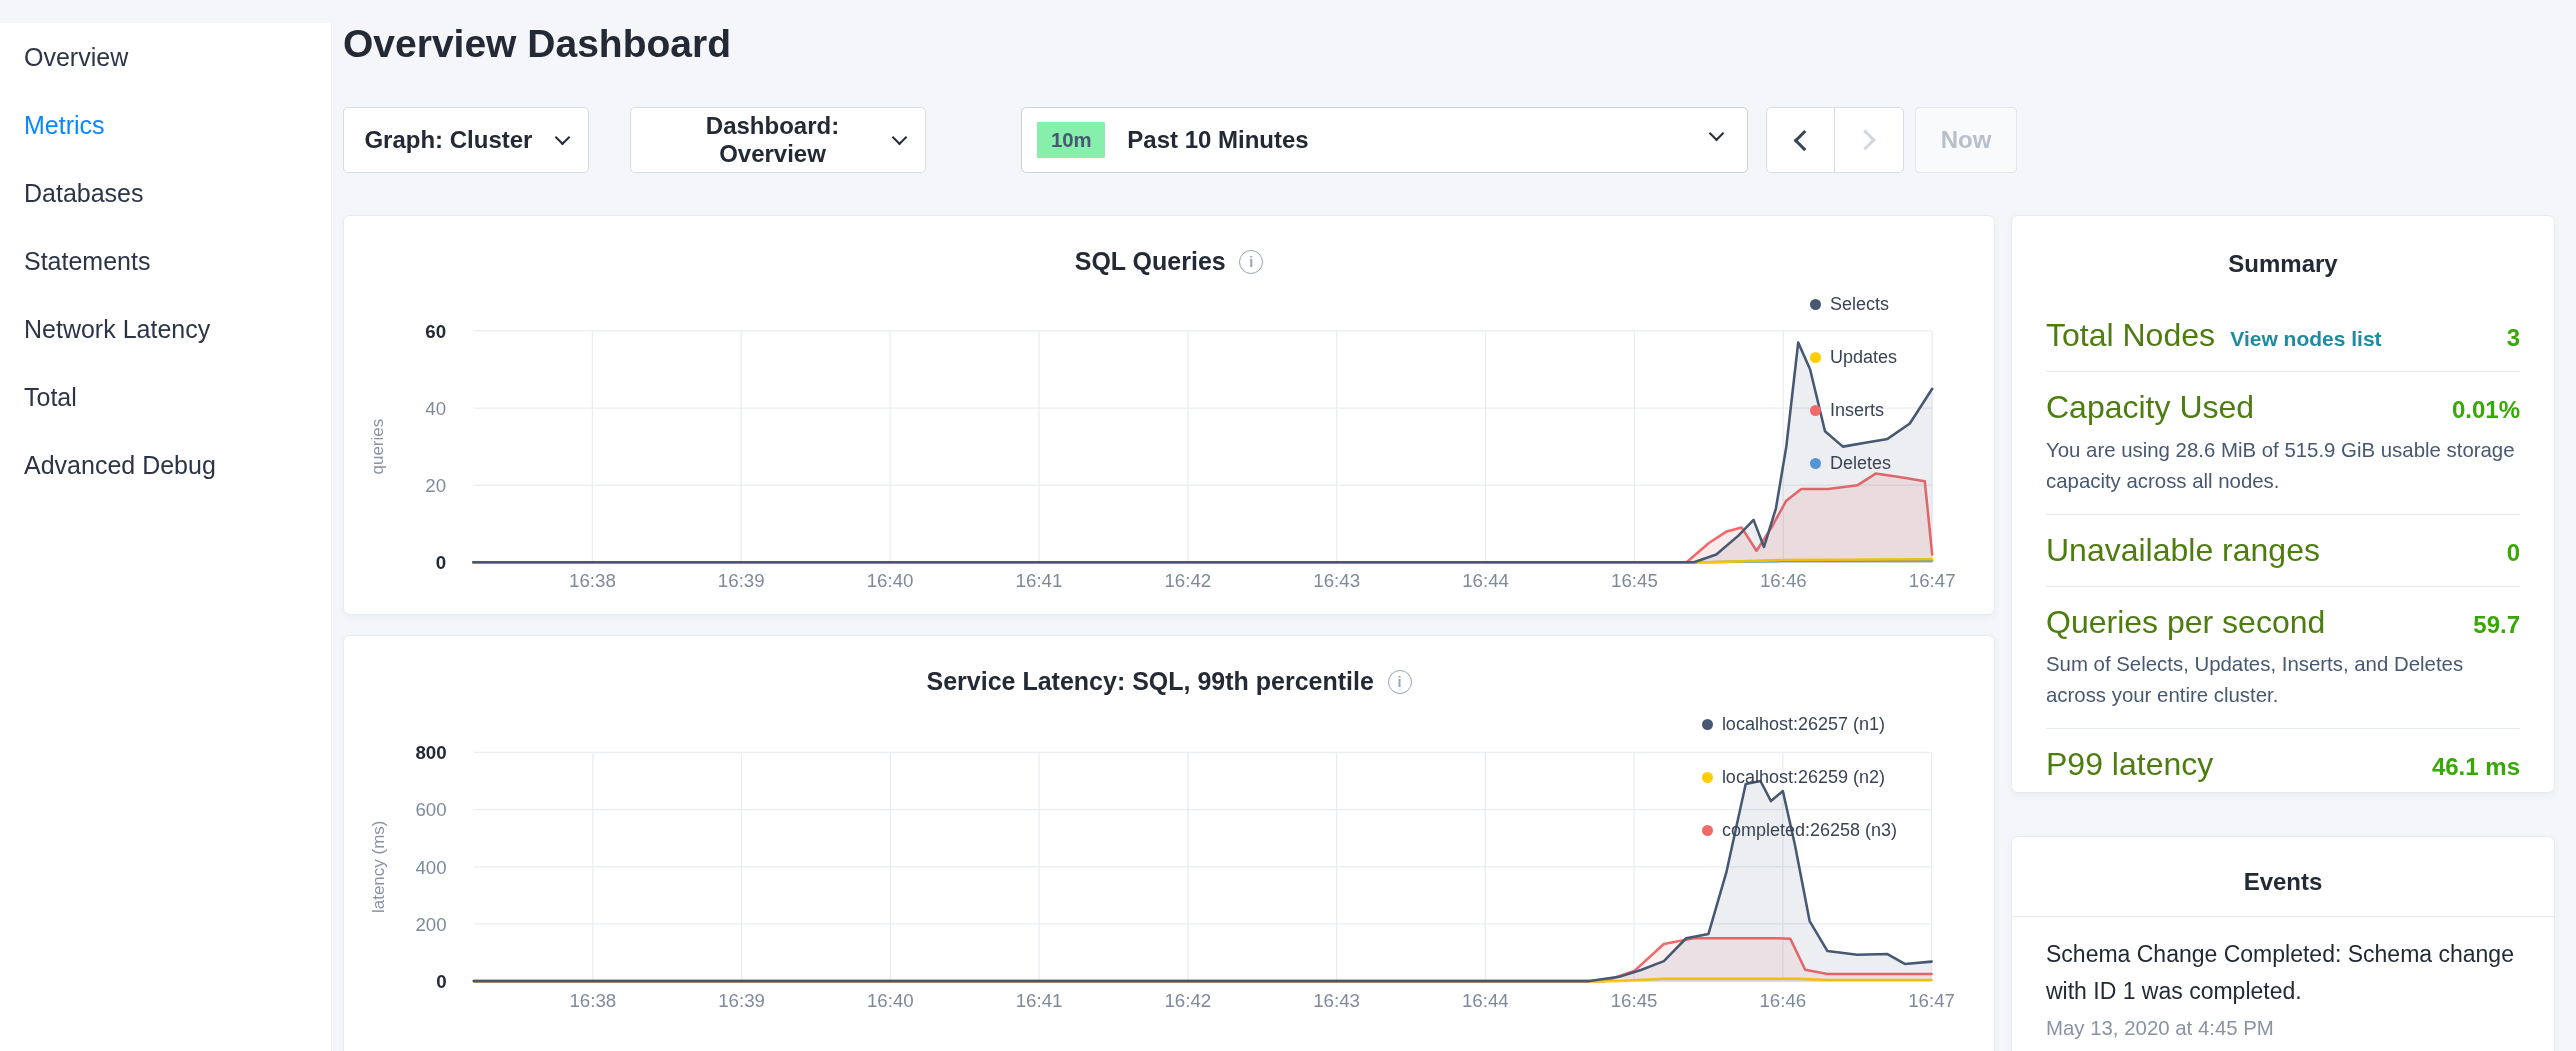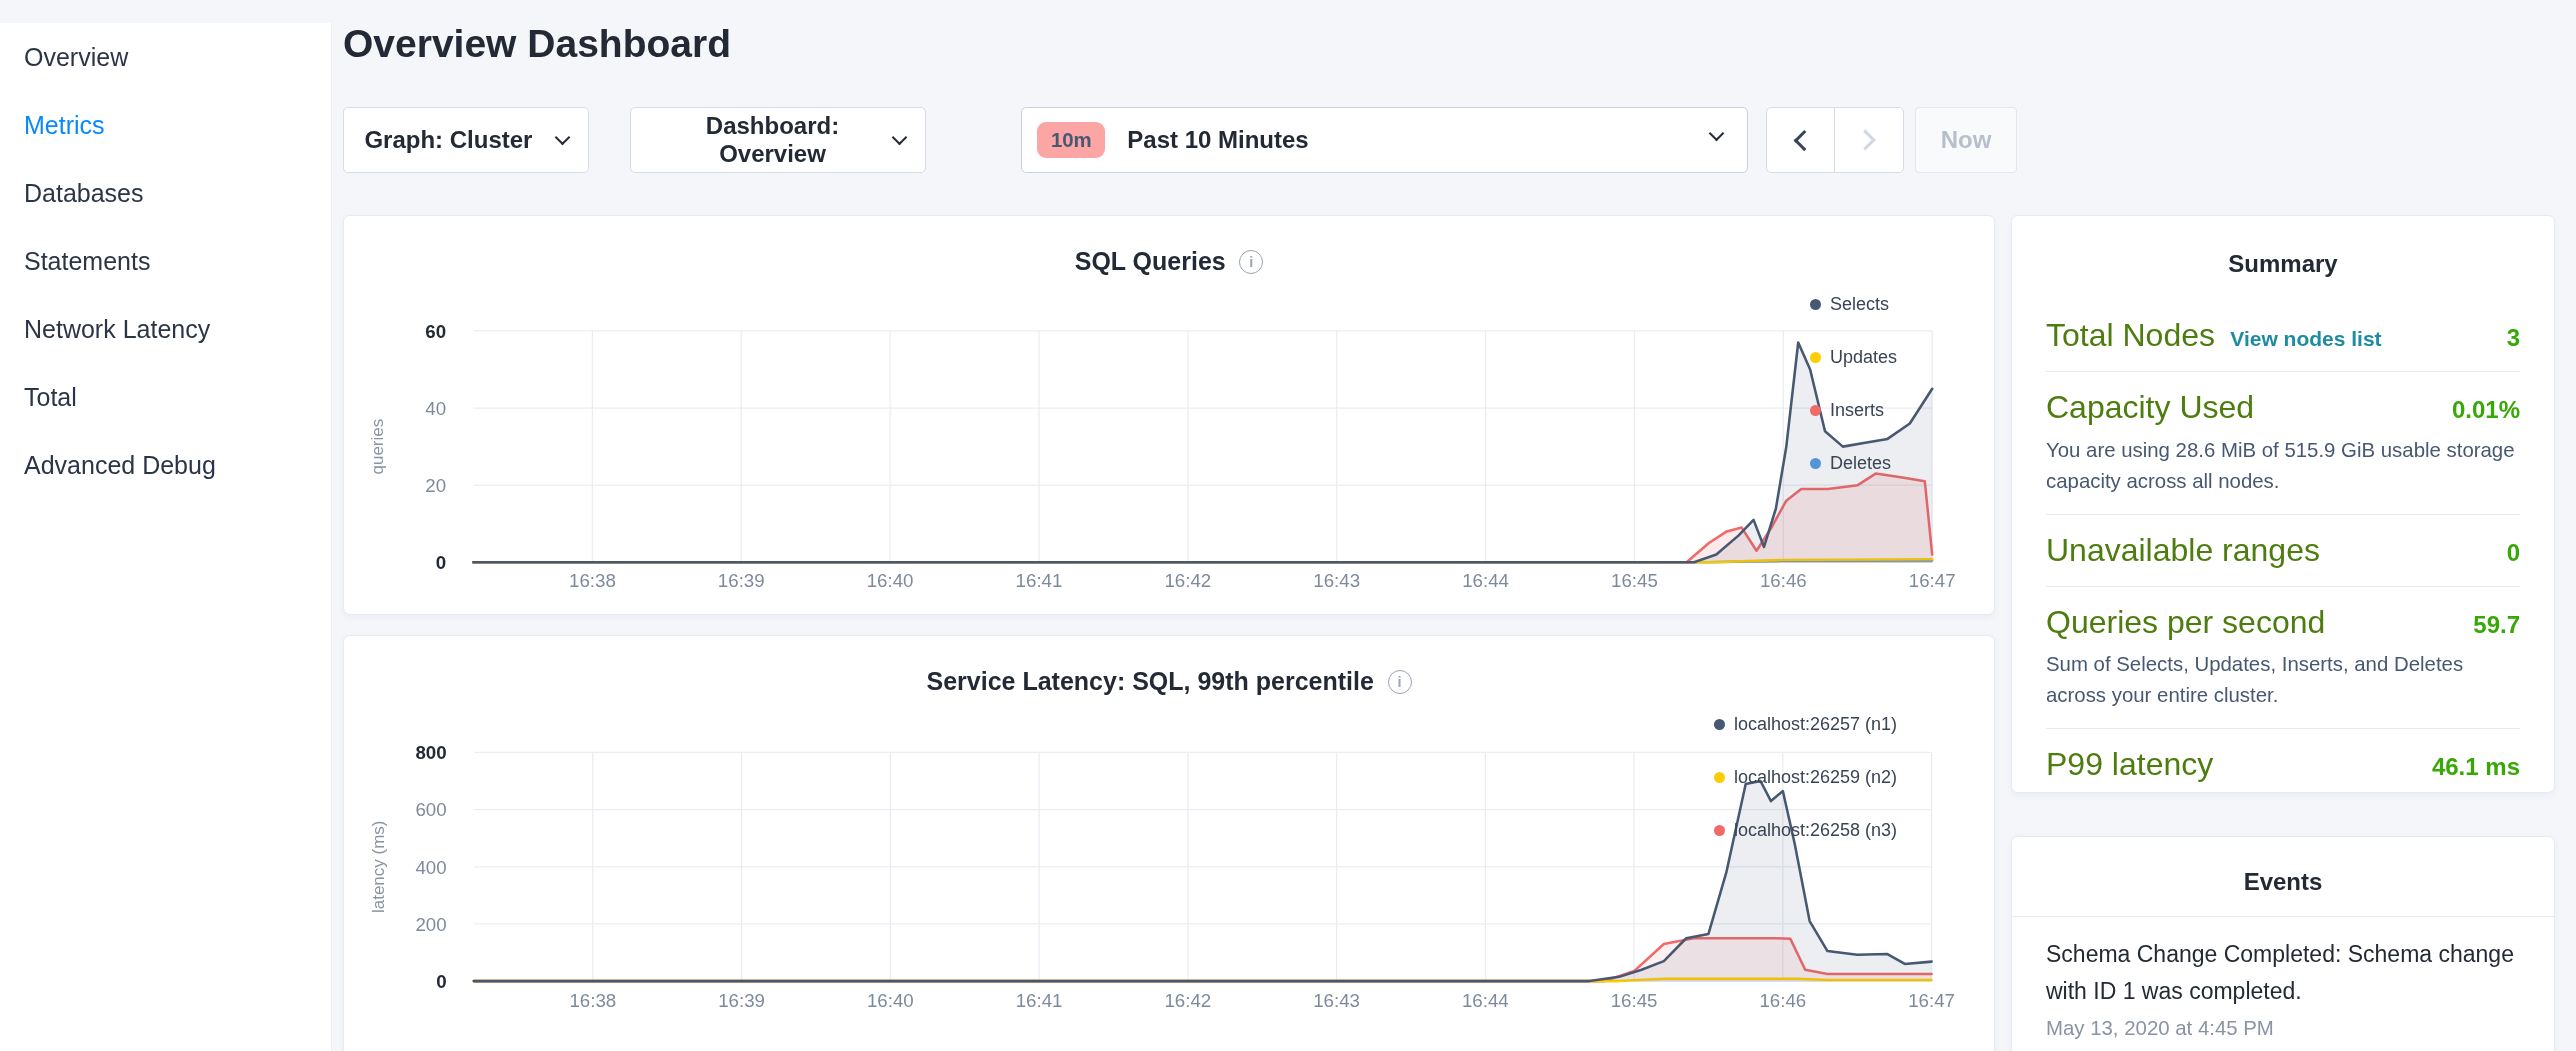--- a/index.html
+++ b/index.html
@@ -18,21 +18,21 @@
   .nav-item.active{color:var(--accent);}
 
   
   .main-title{position:absolute;left:343px;top:22px;font-size:39px;font-weight:700;color:#242a35;}
 
   .ctrl{position:absolute;top:107px;height:66px;background:#fff;border:0.9px solid #d5dce6;border-radius:5.1px;
         display:flex;align-items:center;font-size:24px;font-weight:700;color:#242a35;cursor:pointer;}
   #graph-dd{left:343px;width:246px;padding:0 20.4px;justify-content:space-between;}
   #dash-dd{left:630px;width:296px;padding:0 20.4px;justify-content:space-between;}
   #time-dd{left:1021px;width:727px;padding:0 68px 0 15.3px;border-color:#c9d1de;}
-  .time-badge{background:#fca5a5;border-radius:9px;padding:6.8px 13.6px;font-size:20.4px;font-weight:700;color:#475872;margin-right:22px;}
+  .time-badge{background:#86efac;border-radius:1px;padding:6.8px 13.6px;font-size:20.4px;font-weight:700;color:#475872;margin-right:22px;}
   .caret{width:11px;height:11px;border-right:2.6px solid #242a35;border-bottom:2.6px solid #242a35;
          transform:rotate(45deg);margin-top:-5.1px;flex:none;}
   #time-dd .caret{position:absolute;right:25.5px;top:25.5px;}
 
   .pager-btn{position:absolute;top:107px;width:70px;height:66px;background:#fff;border:0.9px solid #d5dce6;
              display:flex;align-items:center;justify-content:center;cursor:pointer;}
   #pager-back{left:1766px;border-radius:5.1px 0 0 5.1px;}
   #pager-fwd{left:1834px;border-radius:0 5.1px 5.1px 0;}
   .chev{display:inline-block;width:14.5px;height:14.5px;border-left:3px solid #394455;border-bottom:3px solid #394455;}
   .chev-left{transform:rotate(45deg);margin-left:6.8px;}
@@ -229,21 +229,21 @@
         <div class="legend-item">
           <span class="legend-dot" style="background: rgb(71, 88, 114);"></span>
           <span>localhost:26257 (n1)</span>
         </div>
         <div class="legend-item">
           <span class="legend-dot" style="background: rgb(255, 205, 2);"></span>
           <span>localhost:26259 (n2)</span>
         </div>
         <div class="legend-item">
           <span class="legend-dot" style="background: rgb(241, 105, 105);"></span>
-          <span>localhost:26258 (n3)</span>
+          <span>completed:26258 (n3)</span>
         </div>
       </div>
   </section>
 
   <section class="card" id="summary-card">
     <h2 class="panel-title">Summary</h2>
     <div id="summary-rows">
         <div class="sum-row first">
           <div class="sum-head">
             <span class="sum-label">Total Nodes</span>

